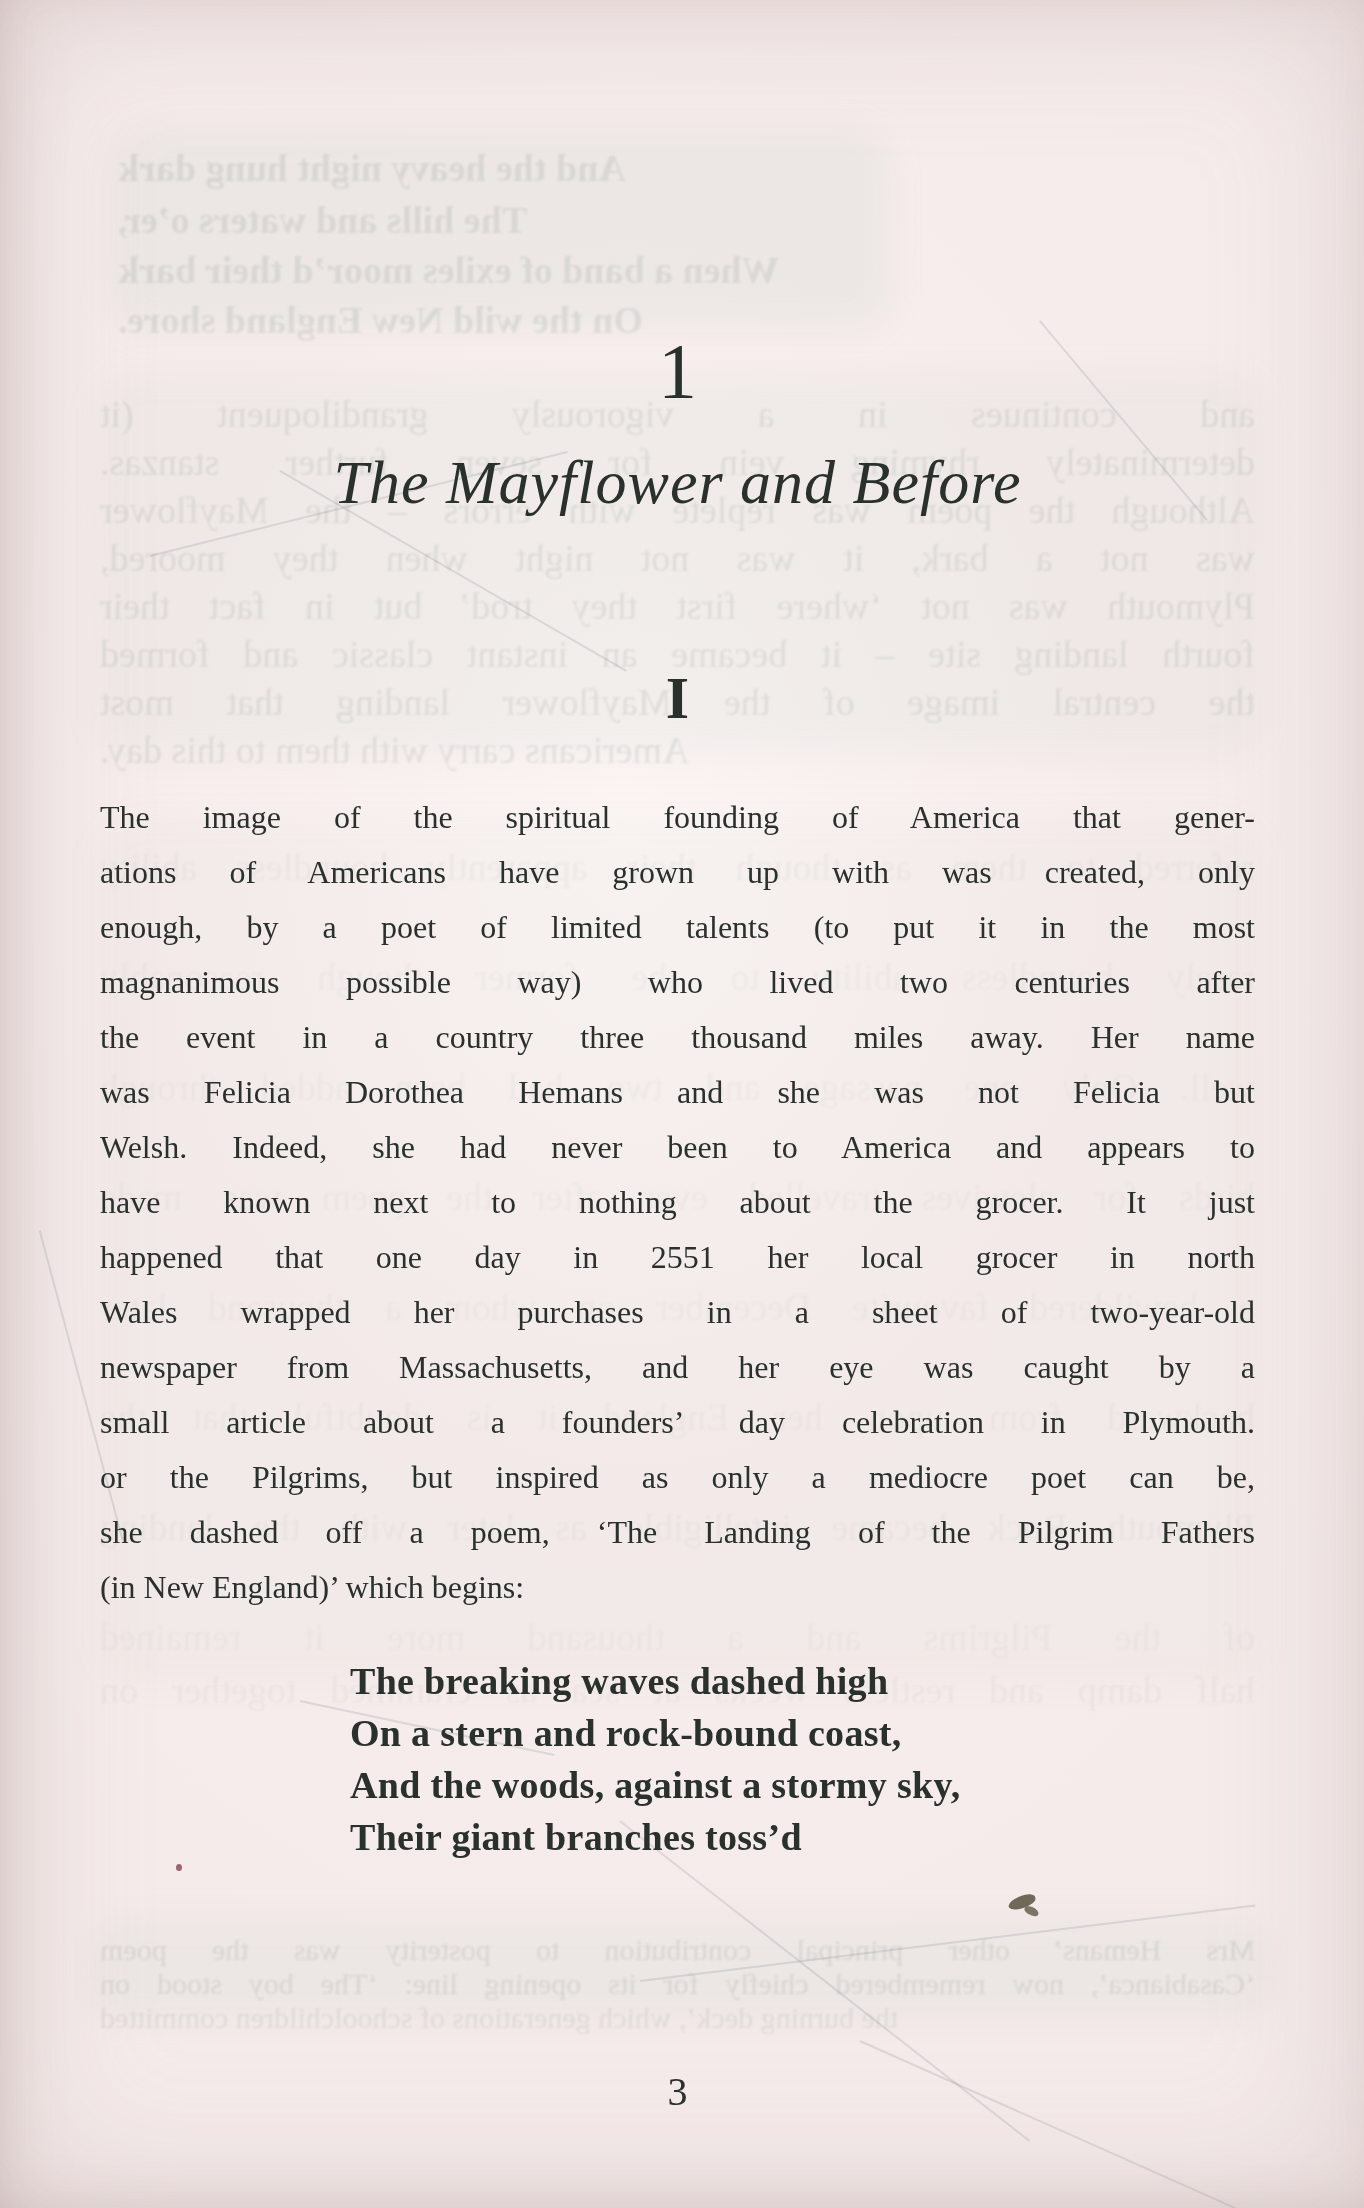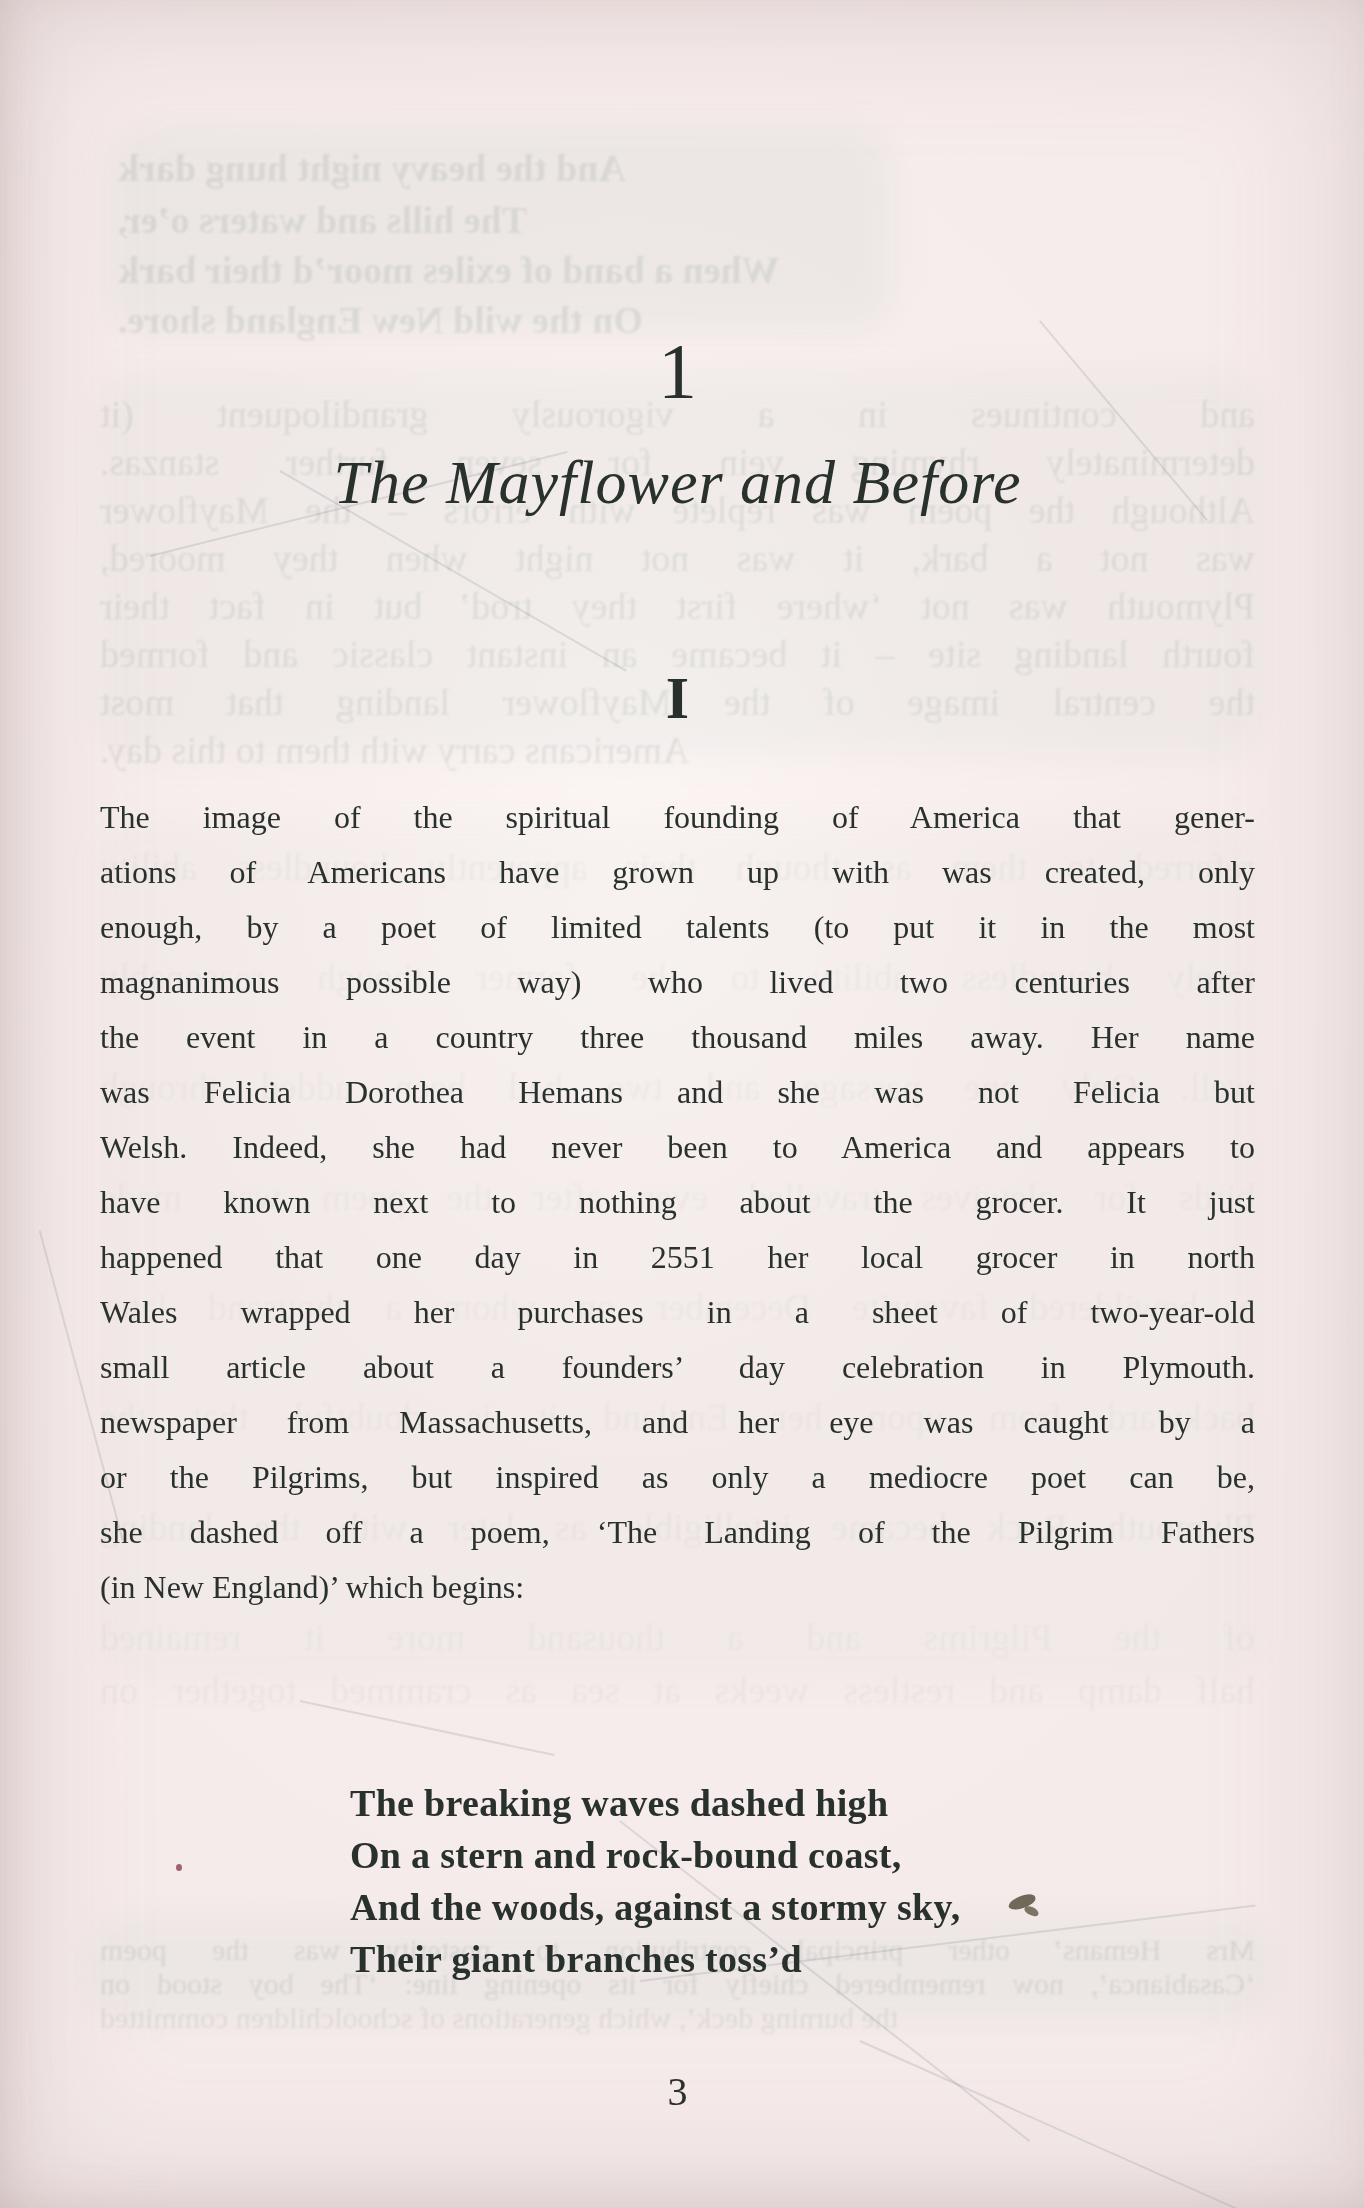--- a/index.html
+++ b/index.html
@@ -28,21 +28,21 @@
   .bleed.poembold { font-weight:bold; }
   .crease { position:absolute; height:1.5px; background:rgba(128,138,146,.22); transform-origin:left center; }
   
   .chapter-number { position:absolute; left:100px; width:1155px; top:332px; text-align:center; font-size:78px; line-height:1; }
   .chapter-title  { position:absolute; left:100px; width:1155px; top:448px; text-align:center; font-size:62px; line-height:1.1; font-style:italic; letter-spacing:1px; }
   .section-numeral{ position:absolute; left:100px; width:1155px; top:668px; text-align:center; font-size:60px; line-height:1; font-weight:bold; }
   .body-text { position:absolute; left:100px; top:790px; width:1155px; font-size:32px; }
   .body-line { height:55px; line-height:55px; text-align:justify; text-align-last:justify; }
   .body-line.last { text-align-last:left; }
   .body-line em { font-style:italic; }
-  .poem-block { position:absolute; left:350px; top:1777px; font-size:38px; font-weight:bold; letter-spacing:.3px; }
+  .poem-block { position:absolute; left:350px; top:1655px; font-size:38px; font-weight:bold; letter-spacing:.3px; }
   .poem-line { height:52px; line-height:52px; white-space:nowrap; }
   .page-number { position:absolute; left:100px; width:1155px; top:2072px; text-align:center; font-size:40px; line-height:1; }
   
   .smudge-a { position:absolute; left:1008px; top:1896px; width:28px; height:12px; background:#56523f; opacity:.85; border-radius:62% 38% 55% 45%; transform:rotate(-16deg); }
   .smudge-b { position:absolute; left:1024px; top:1907px; width:15px; height:8px; background:#5c5845; opacity:.8; border-radius:50% 60% 40% 55%; transform:rotate(22deg); }
   .fleck { position:absolute; left:176px; top:1864px; width:6px; height:7px; background:#7c2836; opacity:.7; border-radius:50%; }
 </style>
 </head>
 <body>
 
@@ -95,22 +95,22 @@
       <div class="body-line">The image of the spiritual founding of America that gener-</div>
       <div class="body-line">ations of Americans have grown up with was created, only</div>
       <div class="body-line">enough, by a poet of limited talents (to put it in the most</div>
       <div class="body-line">magnanimous possible way) who lived two centuries after</div>
       <div class="body-line">the event in a country three thousand miles away. Her name</div>
       <div class="body-line">was Felicia Dorothea Hemans and she was not Felicia but</div>
       <div class="body-line">Welsh. Indeed, she had never been to America and appears to</div>
       <div class="body-line">have known next to nothing about the grocer. It just</div>
       <div class="body-line">happened that one day in 2551 her local grocer in north</div>
       <div class="body-line">Wales wrapped her purchases in a sheet of two-year-old</div>
+      <div class="body-line">newspaper from Massachusetts, and her eye was caught by a</div>
       <div class="body-line">small article about a founders’ day celebration in Plymouth.</div>
-      <div class="body-line">newspaper from Massachusetts, and her eye was caught by a</div>
       <div class="body-line">or the Pilgrims, but inspired as only a mediocre poet can be,</div>
       <div class="body-line">she dashed off a poem, ‘The Landing of the Pilgrim Fathers</div>
       <div class="body-line last">(in New England)’ which begins:</div>
     </div>
 
   <div class="poem-block" id="poem-lines">
       <div class="poem-line">The breaking waves dashed high</div>
       <div class="poem-line">On a stern and rock-bound coast,</div>
       <div class="poem-line">And the woods, against a stormy sky,</div>
       <div class="poem-line">Their giant branches toss’d</div>

